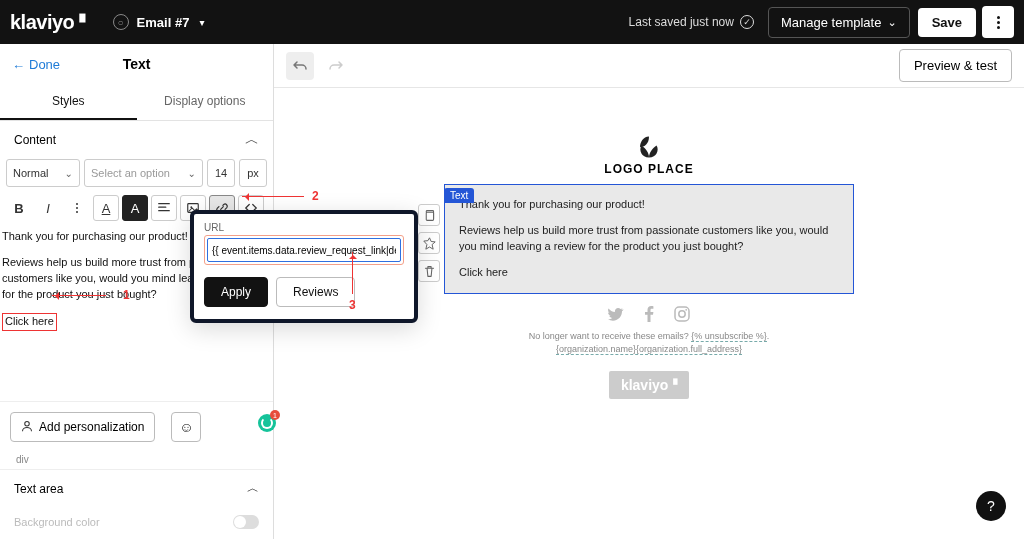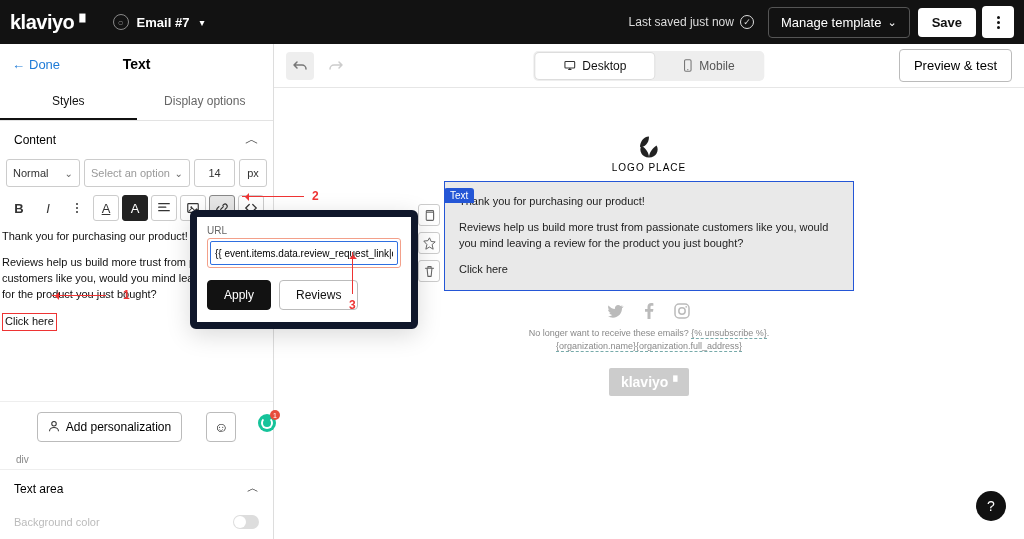--- a/index.html
+++ b/index.html
@@ -40,57 +40,57 @@
   .tbtn.plain{border:none;}
   .tbtn.sel-active{background:#e7e7e7;border-color:#888;}
   .tbtn svg{width:14px;height:14px;}
   .tb-vdots{display:flex;flex-direction:column;gap:2px;}
   .tb-vdots span{width:2px;height:2px;background:#333;border-radius:50%;}
   .editor-text{font-size:11px;line-height:1.45;padding:4px 6px 0 2px;color:#111;}
   .editor-text p{margin-bottom:10px;}
   .click-here{display:inline-block;border:1px solid #e33;color:#111;padding:0 2px;font-size:11px;}
   .click-here-wrap{position:relative;display:block;margin-top:2px;}
   
-  .popover{position:absolute;left:190px;top:210px;width:228px;background:#fff;border:7px solid #0f172a;border-radius:6px;box-shadow:0 6px 24px rgba(0,0,0,.15);padding:8px 10px 12px;z-index:20;}
+  .popover{position:absolute;left:190px;top:210px;width:228px;background:#fff;border:4px solid #0f172a;border-radius:6px;box-shadow:0 6px 24px rgba(0,0,0,.15);padding:8px 10px 12px;z-index:20;}
   .popover .lbl{font-size:10px;color:#666;margin-bottom:2px;}
   .popover .url-outer{border:1px solid #f3a08a;border-radius:3px;padding:2px;}
   .popover input{width:100%;height:24px;border:1px solid #2f6fe0;border-radius:2px;font-size:10px;padding:0 4px;outline:none;font-family:inherit;}
   .popover .btns{display:flex;gap:8px;margin-top:12px;}
   .pbtn{height:30px;padding:0 16px;border-radius:4px;font-size:12px;cursor:pointer;border:1px solid #bbb;background:#fff;color:#111;}
   .pbtn.primary{background:#121212;color:#fff;border-color:#121212;}
   
   .anno{position:absolute;color:#e33;font-size:12px;font-weight:600;z-index:30;}
   .arrow-h{position:absolute;height:1px;background:#e33;z-index:30;}
   .arrow-h::before{content:"";position:absolute;left:-1px;top:-3px;border:4px solid transparent;border-right-color:#e33;}
   .arrow-v{position:absolute;width:1px;background:#e33;z-index:30;}
   .arrow-v::before{content:"";position:absolute;top:-1px;left:-3px;border:4px solid transparent;border-bottom-color:#e33;}
   
   .left-bottom{margin-top:auto;border-top:1px solid #eee;}
-  .add-pers{display:flex;justify-content:center;gap:24px;padding:10px 10px 8px;}
+  .add-pers{display:flex;justify-content:flex-start;gap:16px;padding:10px 10px 8px;}
   .ap-btn{border:1px solid #bbb;border-radius:4px;padding:6px 10px;font-size:12px;display:flex;align-items:center;gap:6px;cursor:pointer;background:#fff;}
   .emoji-btn{width:30px;height:30px;border:1px solid #bbb;border-radius:4px;display:flex;align-items:center;justify-content:center;font-size:14px;cursor:pointer;background:#fff;}
   .tag-row{padding:4px 16px;font-size:10px;color:#888;border-bottom:1px solid #eee;}
   .area-row{display:flex;align-items:center;justify-content:space-between;padding:10px 14px;font-size:12px;}
   .bg-row{display:flex;align-items:center;justify-content:space-between;padding:8px 14px 10px;color:#bbb;font-size:11px;}
   .toggle{width:26px;height:14px;border-radius:8px;background:#ddd;position:relative;}
   .toggle::after{content:"";position:absolute;left:1px;top:1px;width:12px;height:12px;background:#fff;border-radius:50%;}
   
   .right{flex:1;display:flex;flex-direction:column;background:#fff;}
   .right-top{height:44px;border-bottom:1px solid #e6e6e6;display:flex;align-items:center;padding:0 12px;gap:8px;}
   .undo,.redo{width:28px;height:28px;border-radius:4px;display:flex;align-items:center;justify-content:center;color:#888;cursor:pointer;}
   .undo{background:#eee;}
   .device-switch{margin-left:auto;margin-right:auto;position:absolute;left:50%;transform:translateX(-50%);display:flex;background:#eee;border-radius:5px;padding:2px;}
   .dev{padding:6px 28px;font-size:12px;display:flex;align-items:center;gap:6px;border-radius:4px;color:#555;cursor:pointer;}
   .dev.active{background:#fff;color:#111;box-shadow:0 0 0 1px #ddd;}
   .preview-btn{margin-left:auto;border:1px solid #bbb;background:#fff;padding:8px 14px;border-radius:4px;font-size:13px;cursor:pointer;}
   .canvas-wrap{flex:1;overflow:auto;display:flex;justify-content:center;padding-top:36px;position:relative;}
   .email{width:410px;background:#fff;position:relative;}
   .email-head{display:flex;flex-direction:column;align-items:center;padding:10px 0 8px;}
   .leaf{width:30px;height:26px;}
-  .logo-place{font-size:10px;font-weight:400;letter-spacing:1px;margin-top:2px;}
+  .logo-place{font-size:12px;font-weight:700;letter-spacing:1px;margin-top:2px;}
   .text-label{position:absolute;left:0;top:64px;background:#2456d6;color:#fff;font-size:10px;padding:2px 6px;border-top-left-radius:3px;border-top-right-radius:3px;z-index:5;}
   .text-block{border:1.5px solid #2456d6;background:#e9e9e9;padding:12px 14px;font-size:11px;line-height:1.45;color:#222;margin-top:0;}
   .text-block p{margin-bottom:10px;}
   .left-tools{position:absolute;left:-26px;top:80px;display:flex;flex-direction:column;gap:6px;}
   .lt{width:22px;height:22px;border:1px solid #ccc;border-radius:3px;background:#fff;display:flex;align-items:center;justify-content:center;font-size:12px;color:#555;cursor:pointer;}
   .social{display:flex;justify-content:center;gap:18px;padding:12px 0 8px;color:#bbb;}
   .footer-txt{text-align:center;font-size:9px;color:#888;line-height:1.5;}
   .footer-txt .dl{border-bottom:1px dashed #7aa;}
   .klav-badge{width:80px;height:28px;background:#ccc;color:#fff;font-family:Georgia,serif;font-weight:bold;font-size:14px;display:flex;align-items:center;justify-content:center;margin:14px auto 0;border-radius:2px;}
   
@@ -152,21 +152,21 @@
     </div>
     <div class="controls-row">
       <div class="sel" style="width:74px">
         <span>Normal</span>
           <span class="sc">⌄</span>
       </div>
       <div class="sel" style="flex:1;color:#999">
         <span>Select an option</span>
           <span class="sc">⌄</span>
       </div>
-      <div class="sel" style="width:41px;justify-content:center">14</div>
+      <div class="sel" style="width:28px;justify-content:center">14</div>
       <div class="sel" style="width:28px;justify-content:center">px</div>
     </div>
     <div class="toolbar">
       <div class="tbtn plain">
           <b>B</b>
         </div>
       <div class="tbtn plain">
           <i>I</i>
         </div>
       <div class="tbtn plain">
@@ -242,36 +242,20 @@
     <div class="right-top" style="position:relative">
       <div class="undo">
         <svg width="16" height="16" viewBox="0 0 16 16">
             <path d="M5 4L2 7l3 3M2 7h8a4 4 0 014 4" fill="none" stroke="#777" stroke-width="1.5" stroke-linecap="round" stroke-linejoin="round"></path>
           </svg>
       </div>
       <div class="redo">
         <svg width="16" height="16" viewBox="0 0 16 16">
             <path d="M11 4l3 3-3 3M14 7H6a4 4 0 00-4 4" fill="none" stroke="#ccc" stroke-width="1.5" stroke-linecap="round" stroke-linejoin="round"></path>
           </svg>
-      </div>
-      <div class="device-switch">
-        <div class="dev active">
-          <svg width="13" height="13" viewBox="0 0 16 16">
-              <rect x="2" y="3" width="12" height="8" rx="1" fill="none" stroke="#333" stroke-width="1.3"></rect>
-              <path d="M6 13h4M8 11v2" stroke="#333" stroke-width="1.3"></path>
-            </svg>
-          <span>Desktop</span>
-        </div>
-        <div class="dev">
-          <svg width="11" height="13" viewBox="0 0 12 16">
-              <rect x="2" y="1" width="8" height="14" rx="1.5" fill="none" stroke="#777" stroke-width="1.3"></rect>
-              <circle cx="6" cy="13" r=".8" fill="#777"></circle>
-            </svg>
-          <span>Mobile</span>
-        </div>
       </div>
       <button class="preview-btn">Preview &amp; test</button>
     </div>
 
     <div class="canvas-wrap">
       <div class="email">
         <div class="email-head">
           <svg class="leaf" viewBox="0 0 40 32">
             <path d="M20 2 C12 2 8 10 8 16 C14 16 20 12 20 2 Z" fill="#222"></path>
             <path d="M20 30 C10 30 6 20 10 14 C16 18 20 24 20 30 Z" fill="#222"></path>

